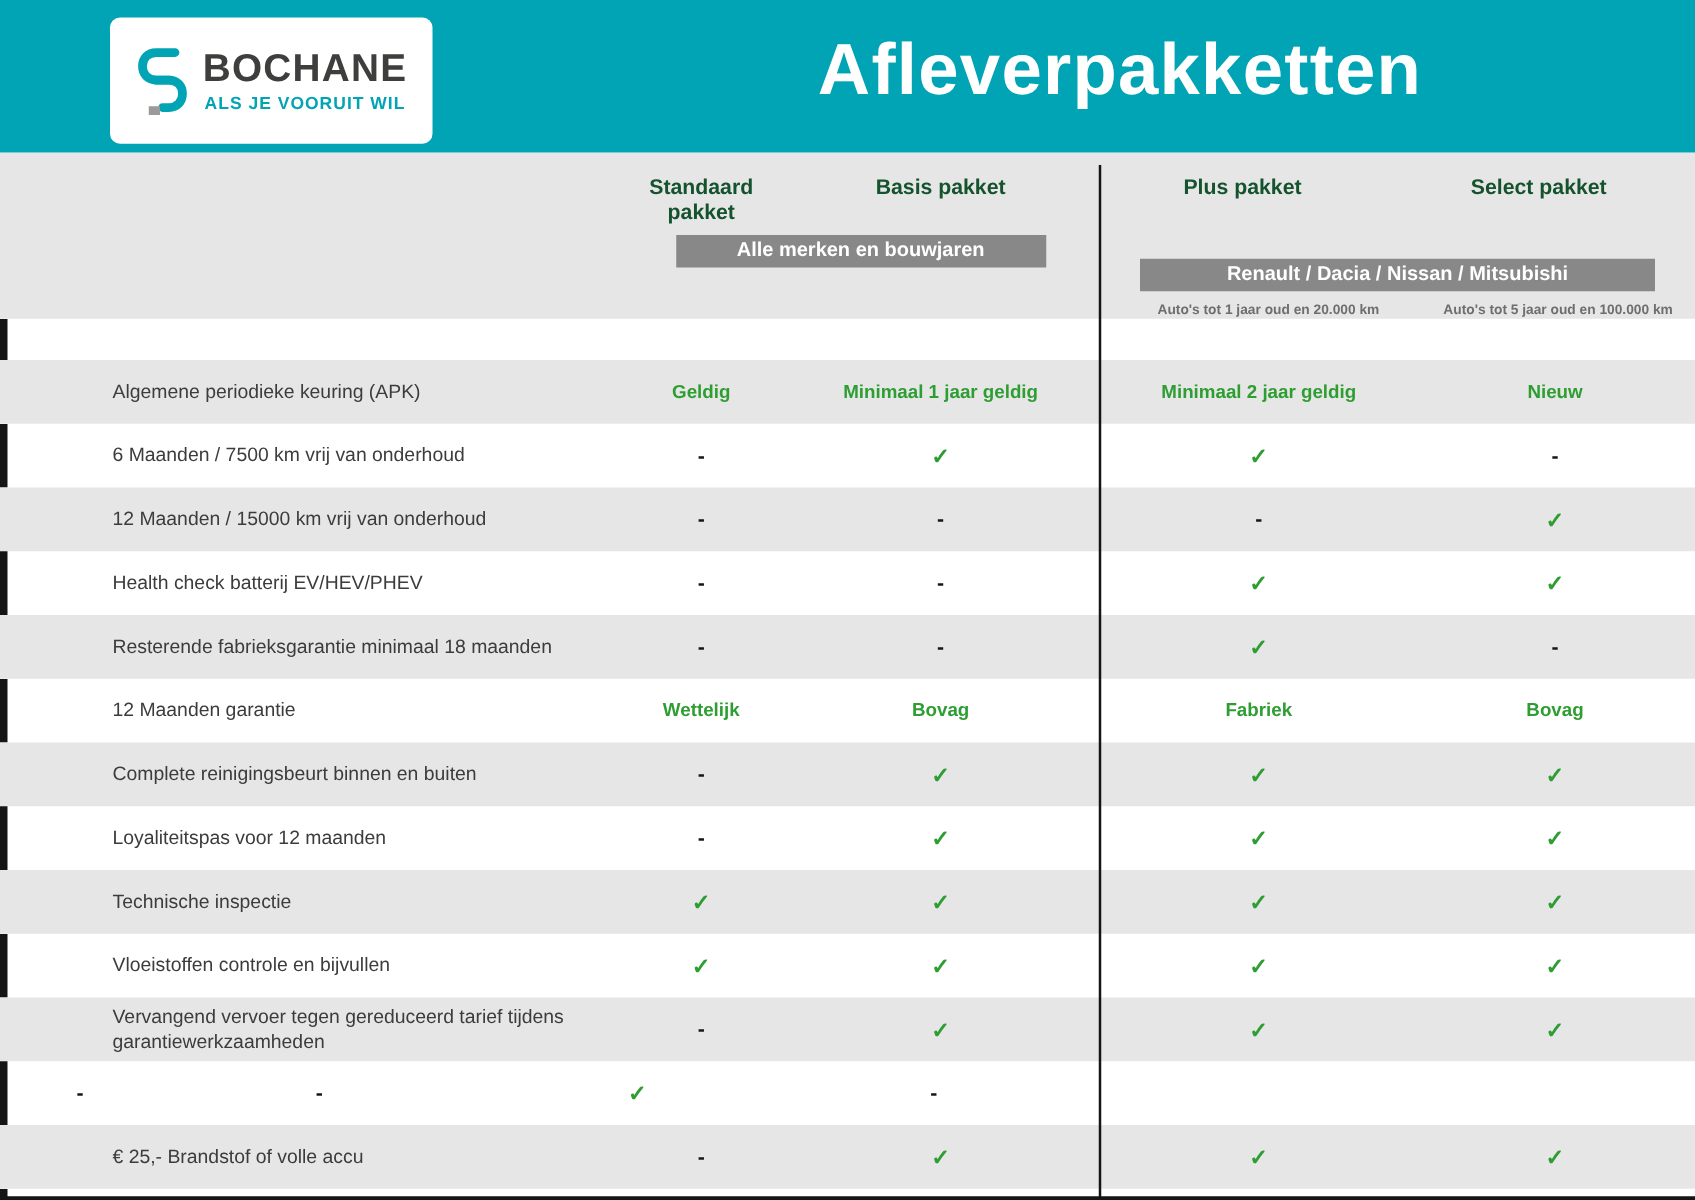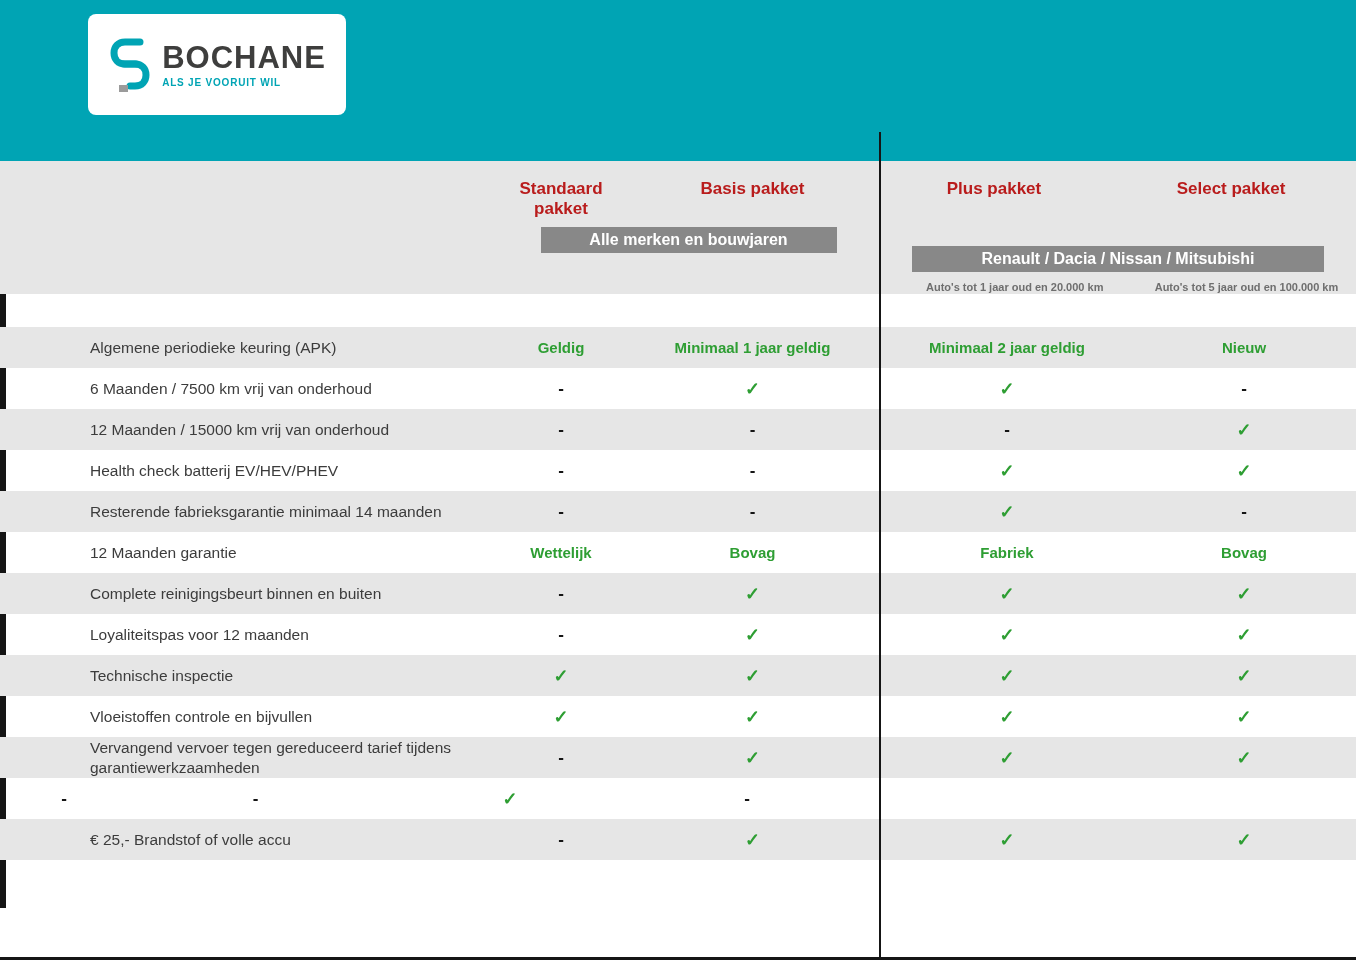--- a/index.html
+++ b/index.html
@@ -2,66 +2,66 @@
 <html style="--teal: #00a4b4; --green: #2e9e33; --stripe: #e6e6e6; --badge: #888888;"><head>
 <meta charset="utf-8">
 <style>
   * { margin:0; padding:0; box-sizing:border-box; }
   html, body { background:#ffffff; }
   body { font-family:"Liberation Sans", sans-serif; }
 
   .page { position:relative; width:1356px; height:960px; overflow:hidden; background:#fff; }
 
   
-  .topbar { position:relative; height:161px; background:var(--teal,#00a4b4); }
+  .topbar { position:relative; height:122px; background:var(--teal,#00a4b4); }
   .logo-card {
     position:absolute; left:88px; top:14px; width:258px; height:101px;
     background:#fff; border-radius:8px;
     display:flex; align-items:center; justify-content:center; gap:10px;
   }
   .logo-icon { display:flex; align-items:center; }
   .logo-stroke { stroke:var(--teal,#00a4b4); }
   .logo-foot { fill:#9b9b9b; }
   .logo-text { display:flex; flex-direction:column; }
   .logo-name { font-size:31px; font-weight:bold; color:#3e3e3d; letter-spacing:1px; line-height:1; }
-  .logo-tagline { font-size:10px; font-weight:bold; color:var(--teal,#00a4b4); letter-spacing:0.8px; text-align:left; margin-top:4px; }
+  .logo-tagline { font-size:14px; font-weight:bold; color:var(--teal,#00a4b4); letter-spacing:0.8px; text-align:center; margin-top:4px; }
   .page-title {
     position:absolute; left:436px; right:0; top:22px; text-align:center;
     color:#fff; font-size:58px; font-weight:800; letter-spacing:1px;
   }
 
   
   .hrow, .row { display:flex; }
   .feat { width:497px; padding-left:90px; }
   .v1 { width:128px; } .v2 { width:255px; } .sep { width:2px; }
   .v3 { width:250px; } .v4 { width:224px; }
   .val { text-align:center; }
 
   
   .table-head { height:133px; background:var(--stripe,#e6e6e6); overflow:hidden; }
   .colheads { padding-top:18px; }
-  .colhead { font-size:17px; font-weight:bold; color:#b91c1c; }
+  .colhead { font-size:17px; font-weight:bold; color:#14532d; }
   .badges { margin-top:8px; }
   .span-left  { width:383px; text-align:center; }
   .span-right { width:476px; text-align:center; }
   .badge {
     display:inline-block; background:var(--badge,#888888); color:#fff;
     font-weight:bold; font-size:16px; height:26px; line-height:26px;
   }
   .badge-left  { width:296px; }
   .badge-right { width:412px;margin-top:19px; }
   .subnotes { margin-top:9px;padding-left:28px; }
   .subnote { font-size:11px; font-weight:bold; color:#6e6e6e; }
   .totals { margin-top:8px; align-items:center; height:30px; }
   .total-label, .price { font-size:20px; font-weight:bold; color:#000; }
 
   
   .gap-row { height:33px; }
   .edge { box-shadow: inset 6px 0 0 0 #151515; }
-  .row { align-items:center; height:41px; }
+  .row { align-items:center; height:51px; }
   .row.stripe { background:var(--stripe,#e6e6e6); }
   .feat-label { font-size:15.5px; color:#3c3c3c; line-height:1.25; padding-right:16px; }
   .check { color:var(--green,#2e9e33); font-size:18px; font-weight:bold; }
   .dash  { color:#151515; font-size:17px; font-weight:bold; }
   .gtext { color:var(--green,#2e9e33); font-size:15px; font-weight:bold; }
   .footer-space { height:48px; }
 
   
   .divider { position:absolute; left:879px; top:132px; width:2px; height:826px; background:#151515; }
   .bottom-bar { position:absolute; left:0; top:957px; width:1356px; height:3px; background:#151515; }
@@ -78,20 +78,21 @@
           <path class="logo-stroke" d="M32 6 H17 C10 6 6 11 6 17 C6 23 10 28 17 28 H28" fill="none" stroke-width="7" stroke-linecap="round"></path>
           <path class="logo-stroke" d="M16 28 H27 C34 28 38 33 38 39 C38 45 34 50 27 50 H22" fill="none" stroke-width="7" stroke-linecap="round"></path>
           <rect class="logo-foot" x="11" y="49" width="9" height="7"></rect>
         </svg>
       </span>
       <div class="logo-text">
         <div class="logo-name">BOCHANE</div>
         <div class="logo-tagline">ALS JE VOORUIT WIL</div>
       </div>
     </div>
+    <h1 class="page-title">Afleverpakketten</h1>
   </header>
 
   <section class="table-head">
     <div class="hrow colheads">
       <div class="feat"></div>
       <div class="val v1 colhead">Standaard pakket</div>
       <div class="val v2 colhead">Basis pakket</div>
       <div class="sep"></div>
       <div class="val v4 colhead">Plus pakket</div>
       <div class="val v3 colhead">Select pakket</div>
@@ -152,21 +153,21 @@
       </div>
       <div class="row edge">
         <div class="feat feat-label">Health check batterij EV/HEV/PHEV</div>
         <div class="val v1 dash">-</div>
         <div class="val v2 dash">-</div>
         <div class="sep"></div>
         <div class="val v3 check">✓</div>
         <div class="val v4 check">✓</div>
       </div>
       <div class="row stripe">
-        <div class="feat feat-label">Resterende fabrieksgarantie minimaal 14 maanden</div>
+        <div class="feat feat-label">Resterende fabrieksgarantie minimaal 18 maanden</div>
         <div class="val v1 dash">-</div>
         <div class="val v2 dash">-</div>
         <div class="sep"></div>
         <div class="val v3 check">✓</div>
         <div class="val v4 dash">-</div>
       </div>
       <div class="row edge">
         <div class="feat feat-label">12 Maanden  garantie</div>
         <div class="val v1 gtext">Wettelijk</div>
         <div class="val v2 gtext">Bovag</div>

